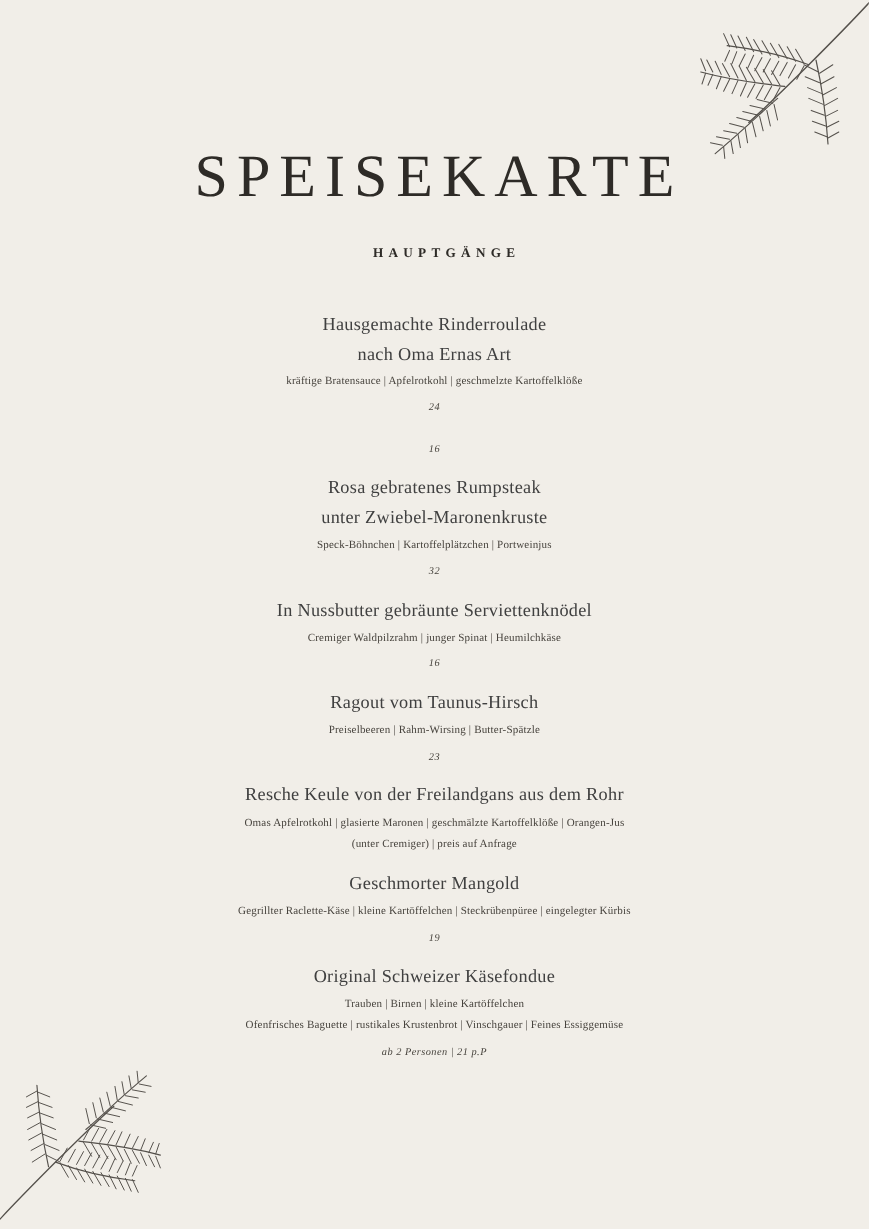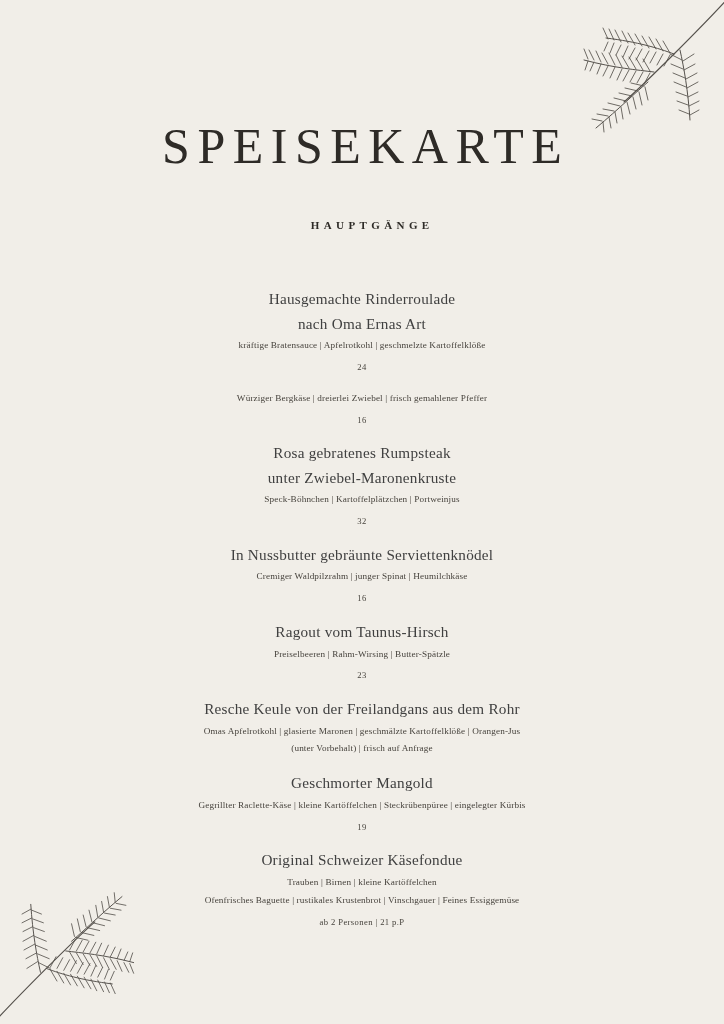--- a/index.html
+++ b/index.html
@@ -57,21 +57,21 @@
     font-family: "Liberation Serif", "DejaVu Serif", serif;
     font-size: 50px;
     font-weight: 400;
     letter-spacing: 7.5px;
     line-height: 1;
     color: #2e2b27;
     text-indent: 7.5px;
   }
 
   .menu-subtitle {
-    margin: 14px;
+    margin: 0;
     padding-top: 34px;
     font-size: 11px;
     font-weight: 700;
     letter-spacing: 4.4px;
     text-indent: 4.4px;
     color: #2e2b27;
     padding-left: 16px;
   }
 
   .items {
@@ -99,20 +99,21 @@
     color: #47433d;
     padding-top: 2px;
   }
 
   .item-price {
     font-size: 8.6px;
     line-height: 1.7;
     letter-spacing: 0.4px;
     color: #47433d;
     padding-top: 6px;
+    font-style: italic;
   }
 </style>
 </head>
 <body>
 
 <div class="page">
 
   <div class="branch branch-top-right">
     <svg viewBox="0 0 170 160" xmlns="http://www.w3.org/2000/svg">
       <g fill="none" stroke="#55514c" stroke-width="0.85" stroke-linecap="round">
@@ -178,21 +179,20 @@
     <h1 class="menu-title">SPEISEKARTE</h1>
     <div class="menu-subtitle">HAUPTGÄNGE</div>
     <ul class="items" id="menu-items">
         <li class="item">
           <div class="item-name">Hausgemachte Rinderroulade</div>
           <div class="item-name">nach Oma Ernas Art</div>
           <div class="item-desc">kräftige Bratensauce | Apfelrotkohl | geschmelzte Kartoffelklöße</div>
           <div class="item-price">24</div>
         </li>
         <li class="item">
-          <div class="item-desc">Würziger Bergkäse | dreierlei Zwiebel | frisch gemahlener Pfeffer</div>
           <div class="item-price">16</div>
         </li>
         <li class="item">
           <div class="item-name">Rosa gebratenes Rumpsteak</div>
           <div class="item-name">unter Zwiebel-Maronenkruste</div>
           <div class="item-desc">Speck-Böhnchen | Kartoffelplätzchen | Portweinjus</div>
           <div class="item-price">32</div>
         </li>
         <li class="item">
           <div class="item-name">In Nussbutter gebräunte Serviettenknödel</div>
@@ -200,21 +200,21 @@
           <div class="item-price">16</div>
         </li>
         <li class="item">
           <div class="item-name">Ragout vom Taunus-Hirsch</div>
           <div class="item-desc">Preiselbeeren | Rahm-Wirsing | Butter-Spätzle</div>
           <div class="item-price">23</div>
         </li>
         <li class="item">
           <div class="item-name">Resche Keule von der Freilandgans aus dem Rohr</div>
           <div class="item-desc">Omas Apfelrotkohl | glasierte Maronen | geschmälzte Kartoffelklöße | Orangen-Jus</div>
-          <div class="item-desc">(unter Vorbehalt) | frisch auf Anfrage</div>
+          <div class="item-desc">(unter Cremiger) | preis auf Anfrage</div>
         </li>
         <li class="item">
           <div class="item-name">Geschmorter Mangold</div>
           <div class="item-desc">Gegrillter Raclette-Käse | kleine Kartöffelchen | Steckrübenpüree | eingelegter Kürbis</div>
           <div class="item-price">19</div>
         </li>
         <li class="item">
           <div class="item-name">Original Schweizer Käsefondue</div>
           <div class="item-desc">Trauben | Birnen | kleine Kartöffelchen</div>
           <div class="item-desc">Ofenfrisches Baguette | rustikales Krustenbrot | Vinschgauer | Feines Essiggemüse</div>

